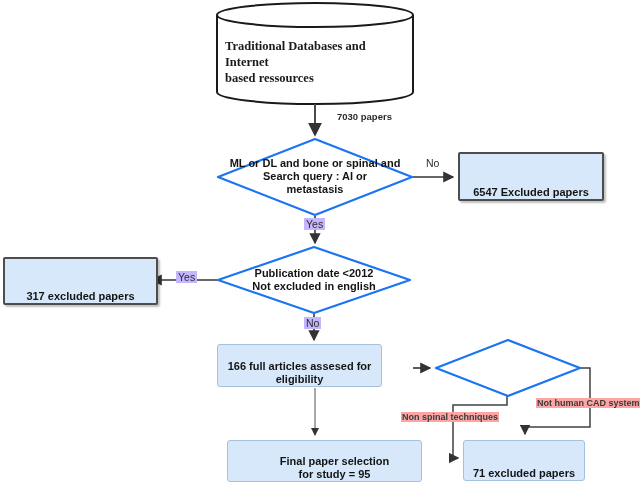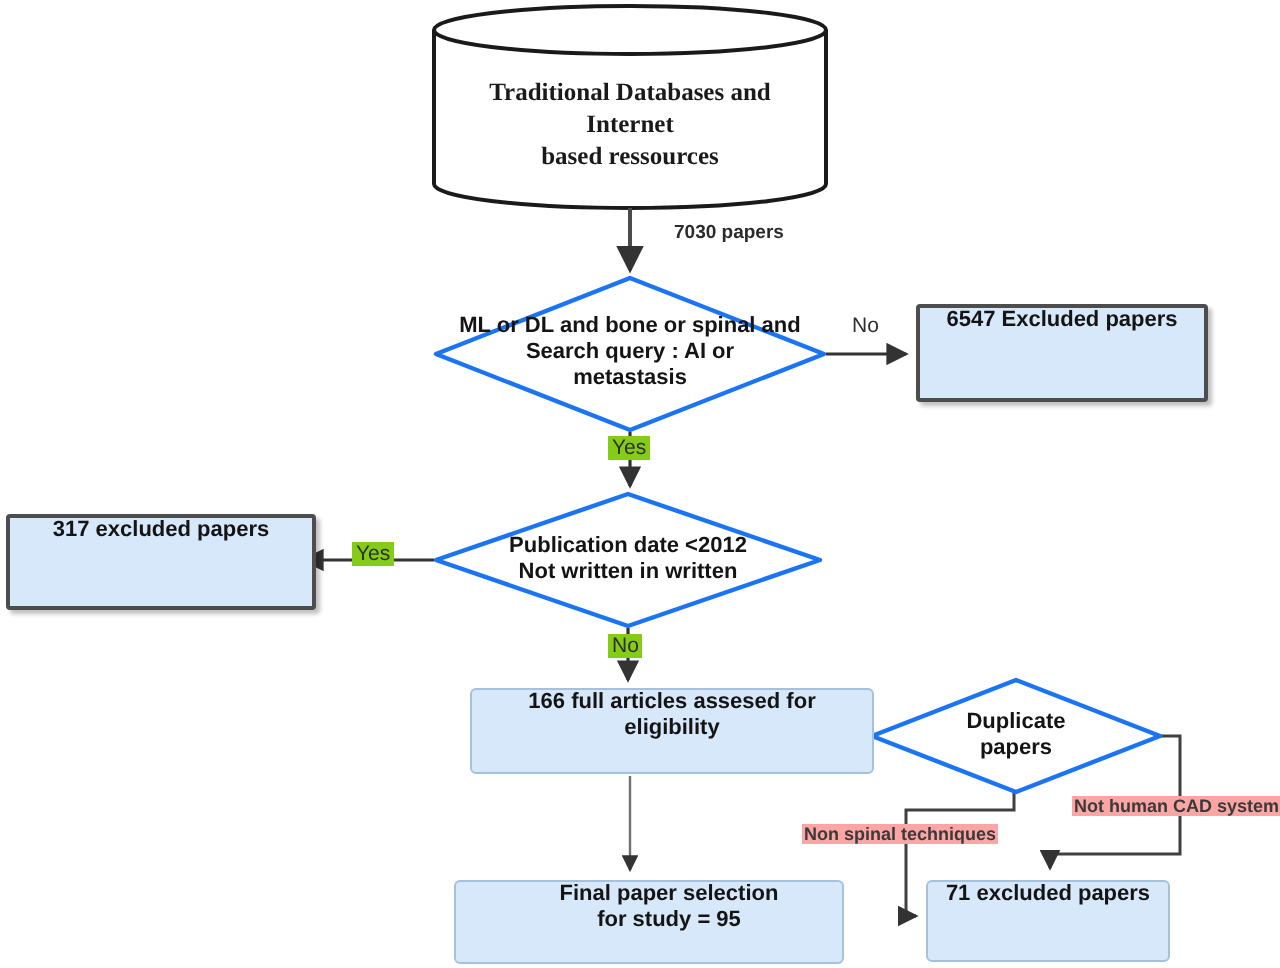--- a/index.html
+++ b/index.html
@@ -19,48 +19,48 @@
     font-size: 11px;
     line-height: 13px;
     text-align: center;
     color: #141414;
   }
   .db-text {
     font-family: "Liberation Serif", serif;
     font-weight: bold;
     font-size: 12.5px;
     line-height: 16px;
-    text-align: center;
+    text-align: left;
     color: #1a1a1a;
   }
   .edge-label {
     font-size: 10.5px;
     color: #2e2e2e;
-    background: #84cc16;
+    background: #c4b5fd;
     padding: 0 2px;
   }
   .edge-label-sm {
     font-weight: bold;
     font-size: 9px;
     color: #3a3a3a;
     background: #fca5a5;
     padding: 0 1px;
     white-space: nowrap;
   }
   .count-label {
     font-weight: bold;
     font-size: 9.5px;
     color: #2b2b2b;
   }
   .box {
     position: absolute;
     display: flex;
     flex-direction: column;
     align-items: center;
-    justify-content: flex-start;
+    justify-content: flex-end;
     background: #d7e8fb;
   }
   .box-dark {
     border: 2px solid #4d4d4d;
     border-radius: 2px;
     box-shadow: 2px 2px 2px rgba(0,0,0,0.25);
   }
   .box-light {
     border: 1.5px solid #a6c1dc;
     border-radius: 3px;
@@ -112,42 +112,38 @@
   <div class="txt edge-label" style="left:424px; top:157px; background:transparent;">No</div>
 
   <div class="box box-dark" style="left:458px; top:152px; width:146px; height:49px;">
     <div class="node-text">6547 Excluded papers</div>
   </div>
 
   <div class="txt edge-label" style="left:304px; top:218px;">Yes</div>
 
   <div class="txt node-text" style="left:219px; top:267px; width:190px;">
     <div>Publication date &lt;2012</div>
-    <div>Not written in written</div>
+    <div>Not excluded in english</div>
   </div>
 
   <div class="txt edge-label" style="left:176px; top:271px;">Yes</div>
 
   <div class="box box-dark" style="left:3px; top:257px; width:155px; height:48px;">
     <div class="node-text">317 excluded papers</div>
   </div>
 
   <div class="txt edge-label" style="left:304px; top:317px;">No</div>
 
-  <div class="box box-light" style="left:235px; top:344px; width:202px; height:43px;">
+  <div class="box box-light" style="left:217px; top:344px; width:165px; height:43px;">
     <div class="node-text">
       <div>166 full articles assesed for</div>
       <div>eligibility</div>
     </div>
   </div>
 
-  <div class="txt node-text" style="left:458px; top:355px; width:100px;">
-    <div>Duplicate</div>
-    <div>papers</div>
-  </div>
 
   <div class="txt edge-label-sm" style="left:401px; top:412px;">Non spinal techniques</div>
   <div class="txt edge-label-sm" style="left:536px; top:398px;">Not human CAD system</div>
 
   <div class="box box-light" style="left:463px; top:440px; width:122px; height:41px;">
     <div class="node-text">71 excluded papers</div>
   </div>
 
   <div class="box box-light" style="left:227px; top:440px; width:195px; height:42px;padding-left:20px;">
     <div class="node-text">

